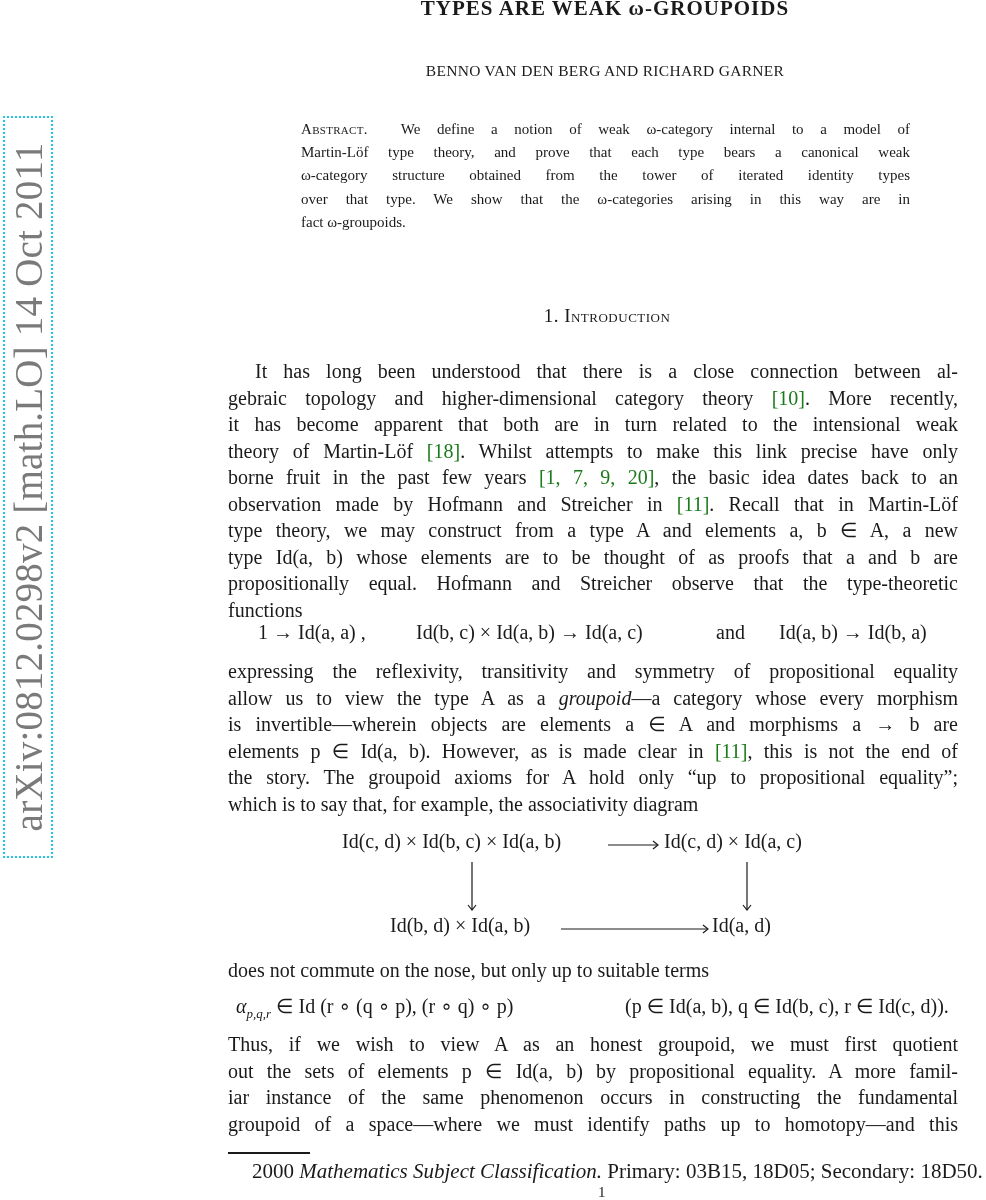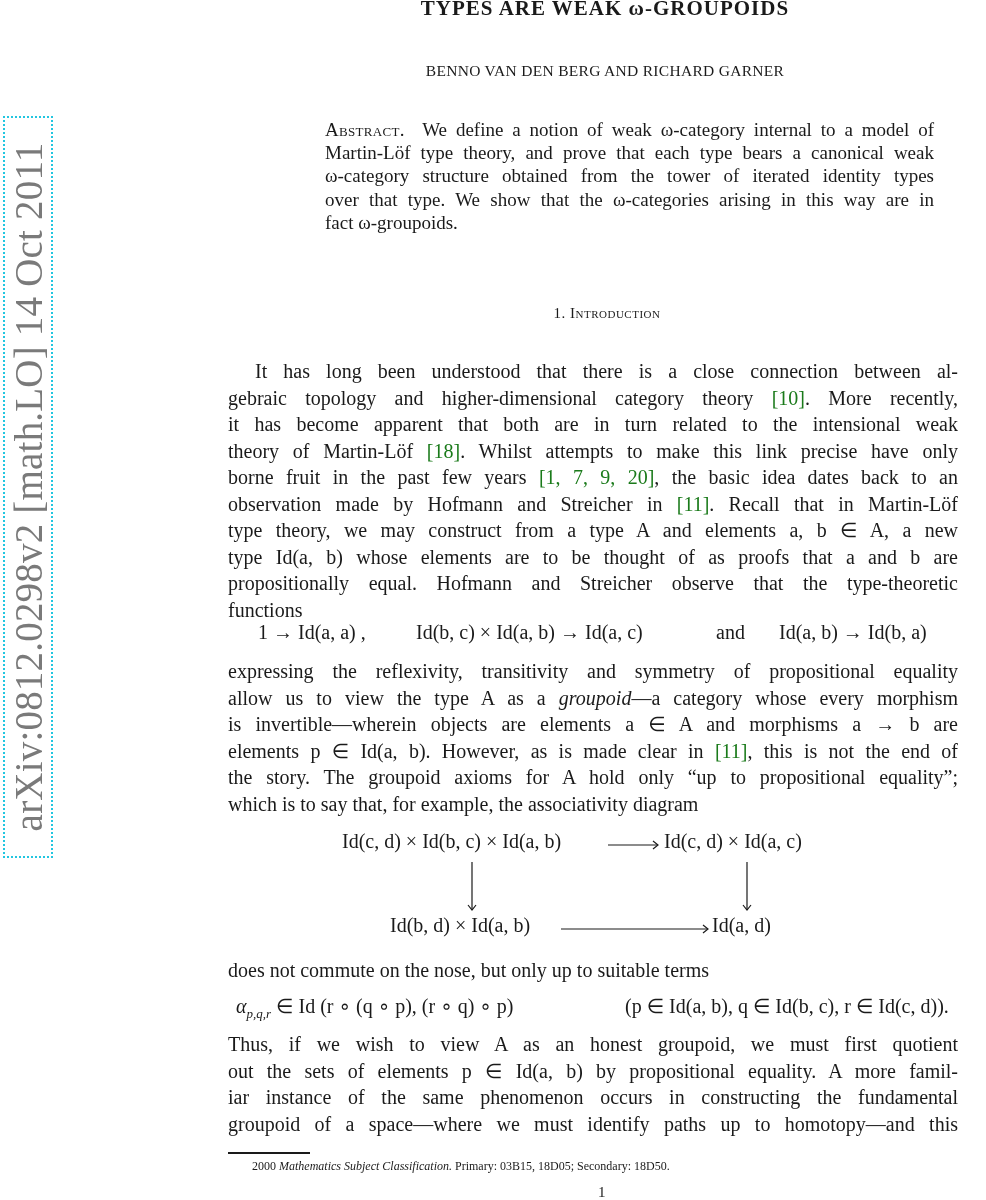--- a/index.html
+++ b/index.html
@@ -11,57 +11,56 @@
   .title {
     position: absolute; top: -4px; left: 300px; width: 610px; text-align: center;
     font-family: "Liberation Serif", serif; font-weight: bold; font-size: 21px; letter-spacing: 1px;
   }
   .authors {
     position: absolute; top: 62px; left: 300px; width: 610px; text-align: center;
     font-family: "Liberation Serif", serif; font-size: 15.5px; letter-spacing: 0.3px;
   }
   .abstract {
     position: absolute; top: 118px; left: 301px; width: 609px;
-    font-family: "Liberation Serif", serif; font-size: 19px; line-height: 23.2px;
+    font-family: "Liberation Serif", serif; font-size: 15px; line-height: 23.2px;
     text-align: justify;
-    margin-left: 24px;
   }
   .abstract .label { font-variant: small-caps; letter-spacing: 0.3px; }
   .arxiv {
     position: absolute; left: 3px; top: 116px; width: 50px; height: 742px;
     border: 2px dotted #22c6e0; box-sizing: border-box;
   }
   .arxiv-text {
     position: absolute; left: 50%; top: 50%;
     transform: translate(-50%, -50%) rotate(-90deg);
     white-space: nowrap; font-family: "Liberation Serif", serif;
     font-size: 39px; color: #7a7a7a; letter-spacing: 0.2px;
   }
   .section-head {
     position: absolute; top: 305px; left: 228px; width: 758px; text-align: center;
-    font-family: "Liberation Serif", serif; font-size: 15px; font-variant: small-caps; letter-spacing: 0.5px;
+    font-family: "Liberation Serif", serif; font-size: 19px; font-variant: small-caps; letter-spacing: 0.5px;
   }
   .body-text {
     position: absolute; left: 228px; width: 730px;
     font-family: "Liberation Serif", serif; font-size: 20px; line-height: 26.5px;
     text-align: justify;
   }
   .line { display: block; white-space: nowrap; text-align-last: justify; text-align: justify; }
   .line.last { text-align-last: left; }
   .indent { padding-left: 27px; margin-top: 15px; }
   .cite { color: #1a7a1a; }
   i.m { font-style: italic; font-family: Liberation Serif, serif; }
   .display {
     position: absolute; font-family: "Liberation Serif", serif; font-size: 20px; white-space: nowrap;
   }
   .diagram { position: absolute; left: 340px; top: 828px; width: 500px; height: 120px; font-family: "Liberation Serif", serif; font-size: 20px; }
   .diagram .node { position: absolute; white-space: nowrap; }
   .diagram svg { position: absolute; left: 0; top: 0; }
   .footnote-rule { position: absolute; left: 228px; top: 1152px; width: 82px; height: 2px; background: #1a1a1a; }
-  .footnote { position: absolute; left: 252px; top: 1159px; font-family: "Liberation Serif", serif; font-size: 12px; white-space: nowrap; }
+  .footnote { position: absolute; left: 252px; top: 1159px; font-family: "Liberation Serif", serif; font-size: 21px; white-space: nowrap; }
   .page-num { position: absolute; left: 598px; top: 1184px; font-family: "Liberation Serif", serif; font-size: 15px; }
 </style>
 </head>
 <body>
 
 <div class="title">TYPES ARE WEAK ω-GROUPOIDS</div>
 <div class="authors">BENNO VAN DEN BERG AND RICHARD GARNER</div>
 
 <div class="abstract">
   <span class="line"><span class="label">Abstract.</span>&nbsp; <span>We define a notion of weak ω-category internal to a model of</span></span>

